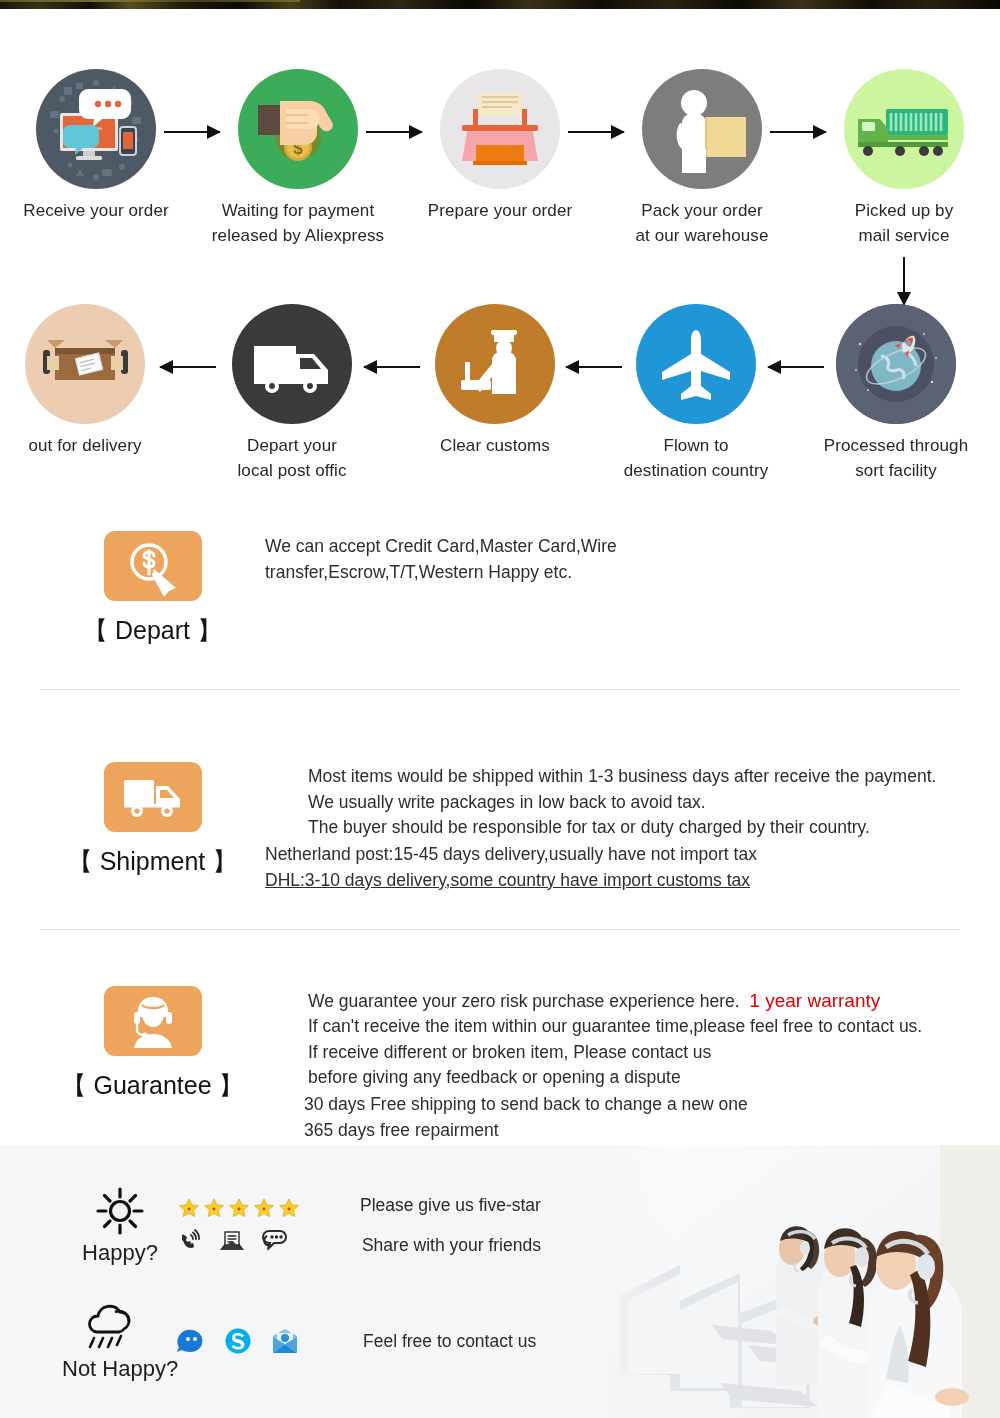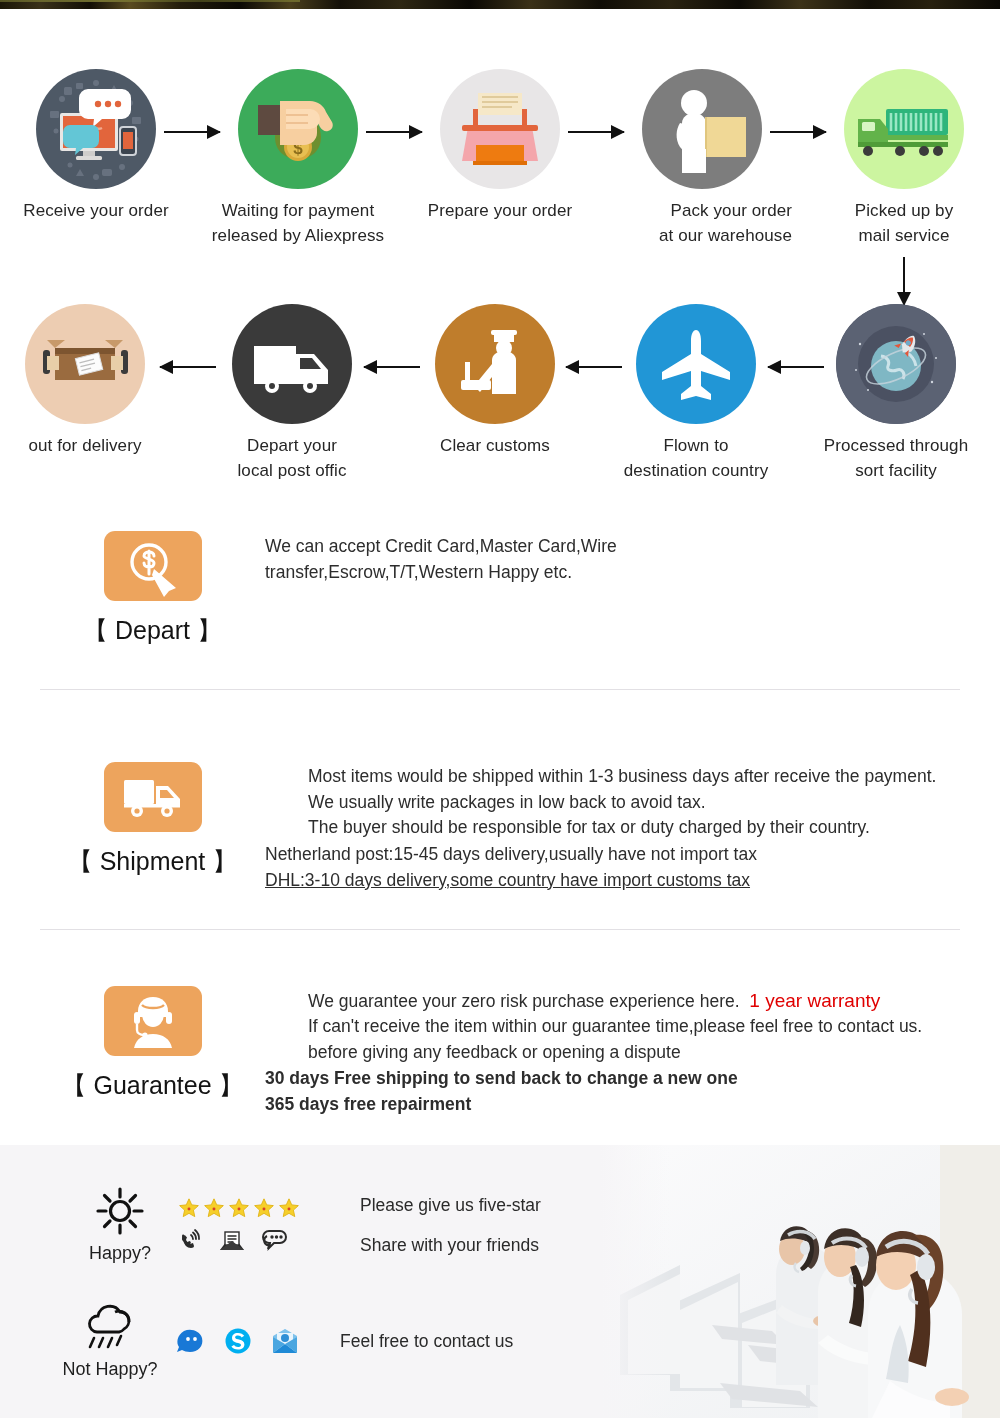--- a/index.html
+++ b/index.html
@@ -133,24 +133,25 @@
     color: #111;
     white-space: nowrap;
   }
   .emph.ul { text-decoration: underline; }
   .red {
     color: #e00000;
     font-weight: normal;
   }
   .red-line {
     color: #e00000;
-    font-weight: bold;
+    font-weight: normal;
     font-size: 19.5px;
     line-height: 32px;
     white-space: nowrap;
+    margin-left: 39px;
   }
   .divider {
     height: 1px;
     background: #e2e0e4;
     margin: 0 40px;
   }
   .sp-a { height: 44px; }
   .sp-b { height: 46px; }
   .sp-c { height: 36px; }
   .sp-d { height: 30px; }
@@ -172,32 +173,33 @@
   }
   .svc-row { position: absolute; display: flex; align-items: center; }
   .svc-row.top { left: 72px; top: 40px; }
   .svc-row.bot { left: 62px; top: 157px; }
   .mood {
     width: 96px; text-align: center;
   }
   .mood-art { height: 54px; position: relative; }
   .mood-art svg { position: absolute; left: 50%; transform: translateX(-50%); }
   .mood-label {
-    font-size: 18px; line-height: 22px; color: #1e1e1e; margin-top: 2px;
+    font-size: 22px; line-height: 22px; color: #1e1e1e; margin-top: 2px;
     white-space: nowrap;
   }
   .icons-col { width: 130px; margin-left: 10px; }
   .stars { display: flex; gap: 3px; margin-bottom: 8px; }
   .mini-icons { display: flex; gap: 14px; align-items: center; }
   .svc-texts { margin-left: 52px; }
   .svc-texts p {
     font-size: 17.5px;
     line-height: 40px;
     color: #2a2a2a;
     white-space: nowrap;
+    text-align: right;
   }
   .svc-texts.single p { line-height: 22px; }
 </style>
 </head>
 <body>
 
 <div class="top-sliver"></div>
 
 <section class="flow">
 
@@ -276,21 +278,21 @@
             <rect x="22" y="56" width="76" height="6" rx="2" fill="#e2653c"></rect>
             <path d="M36 76h48v20H36z" fill="#ee7b10"></path>
             <path d="M33 92h54v4H33z" fill="#e06e06"></path>
           </svg>
         </div>
       </div>
       <div class="cap">Prepare your order</div>
     </div>
     <div class="arrow-h" style="left:568px;"></div>
 
-    <div class="node" style="left:612px;text-align:right;">
+    <div class="node" style="left:612px;">
       <div class="circle" style="background:#7d7d7d;">
         <div class="ic">
           <svg viewBox="0 0 120 120">
             <circle cx="52" cy="34" r="13" fill="#fff"></circle>
             <path d="M40 54c0-6 6-10 12-10s12 4 12 10v50H40z" fill="#fff"></path>
             <rect x="64" y="48" width="40" height="40" fill="#f0d896"></rect>
             <path d="M64 48v40" stroke="#e0c67e" stroke-width="2"></path>
             <path d="M46 56c-4 8-2 16 4 20 5 3 10 4 14 4v10c-10 0-20-4-26-12-5-8-4-18 0-24z" fill="#fff"></path>
           </svg>
         </div>
@@ -501,20 +503,21 @@
           <path d="M33 38v6c0 3 3 5 7 5" stroke="#fff" stroke-width="2.4" fill="none"></path>
           <circle cx="41" cy="49" r="2.6" fill="#fff"></circle>
           <path d="M30 62c2-9 9-14 19-14s17 5 19 14z" fill="#fff"></path>
         </svg>
       </div>
       <div class="badge-label">【 Guarantee 】</div>
     </div>
     <div class="info-text">
       <p class="tight"><span>We guarantee your zero risk purchase experience here.</span>&nbsp;&nbsp;<span class="red" style="font-size:19px">1 year warranty</span></p>
       <p class="tight">If can't receive the item within our guarantee time,please feel free to contact us.</p>
+      <p class="tight">If receive different or broken item, Please contact us</p>
       <p class="tight">before giving any feedback or opening a dispute</p>
       <p class="red-line">30 days Free shipping to send back to change a new one</p>
       <p class="red-line">365 days free repairment</p>
     </div>
   </div>
 </div>
 
 <section class="service">
 
   <div class="photo">
@@ -692,18 +695,18 @@
             <path d="M3 9l12-8 12 8v16H3z" fill="#bfe0f5"></path>
             <path d="M3 9l12 9 12-9v-1L15 1 3 8z" fill="#7fc2ec"></path>
             <path d="M7 5h16v12H7z" fill="#e9f5fd"></path>
             <circle cx="15" cy="10" r="4" fill="#2f8fd6"></circle>
             <path d="M3 25l12-9 12 9z" fill="#1f8ad6"></path>
             <path d="M3 9v16l12-9zM27 9v16l-12-9z" fill="#4aa6e0"></path>
           </svg>
         </div>
       </div>
 
-      <div class="svc-texts single" style="margin-left:34px">
+      <div class="svc-texts single" style="margin-left:57px">
         <p>Feel free to contact us</p>
       </div>
     </div>
   </div>
 </section>
 
 </body></html>

